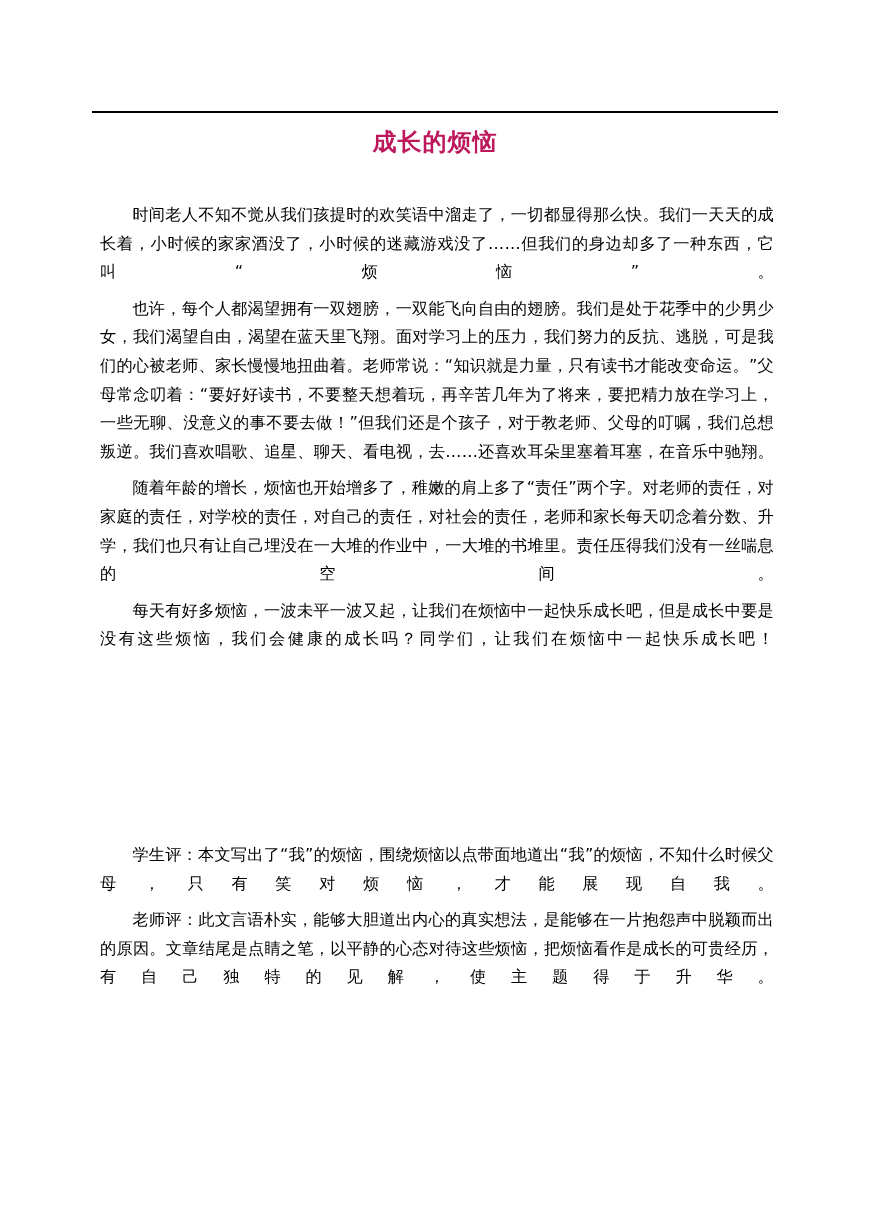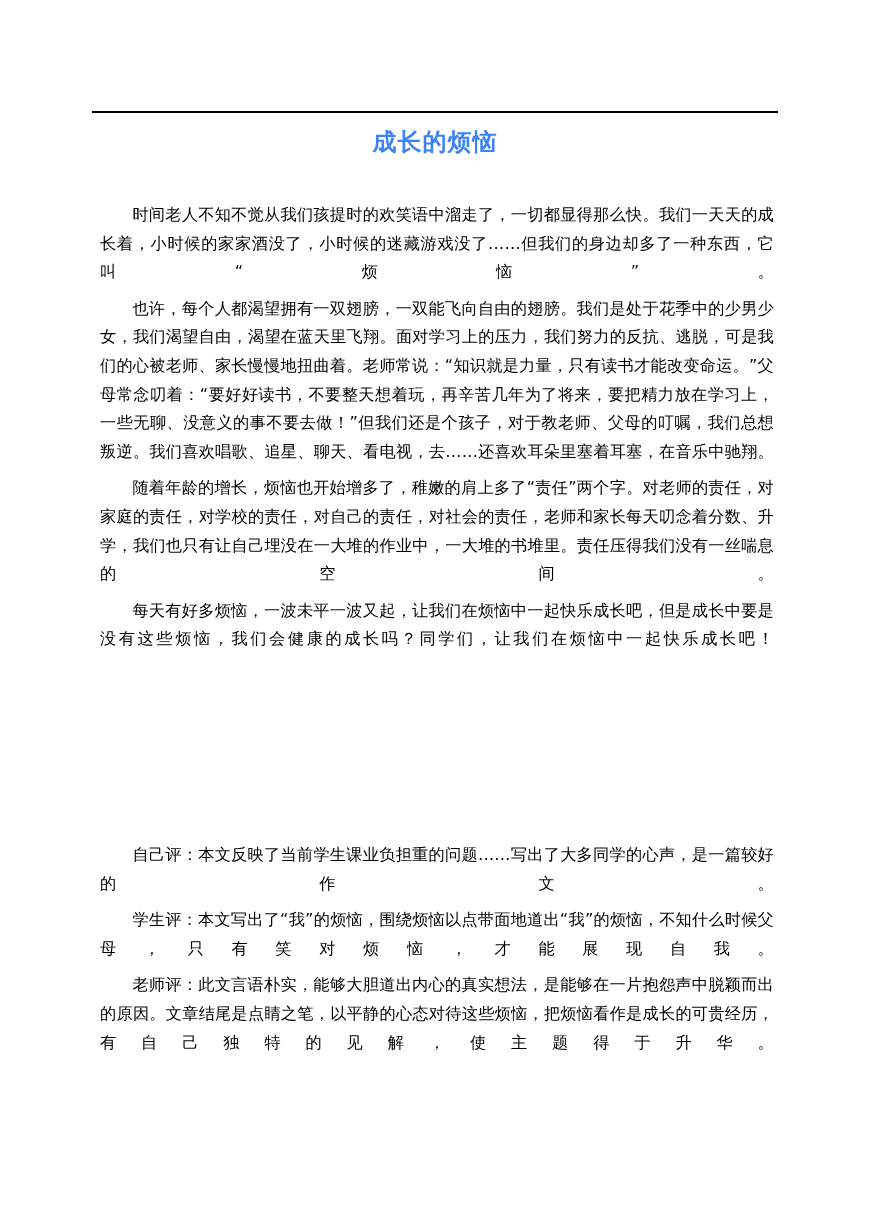--- a/index.html
+++ b/index.html
@@ -30,21 +30,21 @@
     width: 686px;
     height: 0;
     border-top: 2px solid #000000;
   }
   .doc-title {
     position: absolute;
     left: 92px;
     top: 126px;
     width: 686px;
     text-align: center;
-    color: #3b82f6;
+    color: #be185d;
     font-weight: bold;
     font-size: 24px;
     line-height: 32px;
     letter-spacing: 1px;
     font-family: "DejaVu Sans", "Liberation Sans", sans-serif;
   }
   .body-block {
     position: absolute;
     left: 92px;
     top: 193px;
@@ -81,18 +81,17 @@
   <div class="doc-title">成长的烦恼</div>
 
   <div class="body-block">
     <p class="para last-line-spread">时间老人不知不觉从我们孩提时的欢笑语中溜走了，一切都显得那么快。我们一天天的成长着，小时候的家家酒没了，小时候的迷藏游戏没了……但我们的身边却多了一种东西，它叫“烦恼”。</p>
     <p class="para last-line-spread">也许，每个人都渴望拥有一双翅膀，一双能飞向自由的翅膀。我们是处于花季中的少男少女，我们渴望自由，渴望在蓝天里飞翔。面对学习上的压力，我们努力的反抗、逃脱，可是我们的心被老师、家长慢慢地扭曲着。老师常说：“知识就是力量，只有读书才能改变命运。”父母常念叨着：“要好好读书，不要整天想着玩，再辛苦几年为了将来，要把精力放在学习上，一些无聊、没意义的事不要去做！”但我们还是个孩子，对于教老师、父母的叮嘱，我们总想叛逆。我们喜欢唱歌、追星、聊天、看电视，去……还喜欢耳朵里塞着耳塞，在音乐中驰翔。</p>
     <p class="para last-line-spread">随着年龄的增长，烦恼也开始增多了，稚嫩的肩上多了“责任”两个字。对老师的责任，对家庭的责任，对学校的责任，对自己的责任，对社会的责任，老师和家长每天叨念着分数、升学，我们也只有让自己埋没在一大堆的作业中，一大堆的书堆里。责任压得我们没有一丝喘息的空间。</p>
     <p class="para last-line-spread">每天有好多烦恼，一波未平一波又起，让我们在烦恼中一起快乐成长吧，但是成长中要是没有这些烦恼，我们会健康的成长吗？同学们，让我们在烦恼中一起快乐成长吧！</p>
   </div>
 
   <div class="comments-block">
-    <p class="para last-line-spread">自己评：本文反映了当前学生课业负担重的问题……写出了大多同学的心声，是一篇较好的作文。</p>
     <p class="para last-line-spread">学生评：本文写出了“我”的烦恼，围绕烦恼以点带面地道出“我”的烦恼，不知什么时候父母，只有笑对烦恼，才能展现自我。</p>
     <p class="para last-line-spread">老师评：此文言语朴实，能够大胆道出内心的真实想法，是能够在一片抱怨声中脱颖而出的原因。文章结尾是点睛之笔，以平静的心态对待这些烦恼，把烦恼看作是成长的可贵经历，有自己独特的见解，使主题得于升华。</p>
   </div>
 
 </div>
 
 </body></html>

